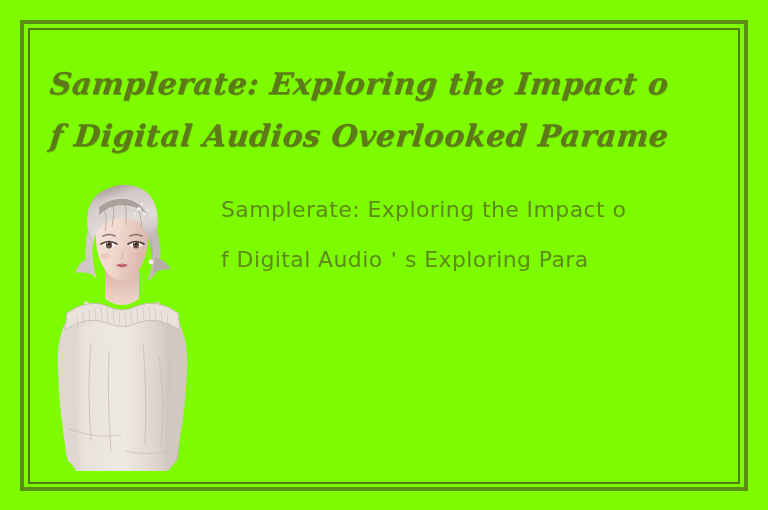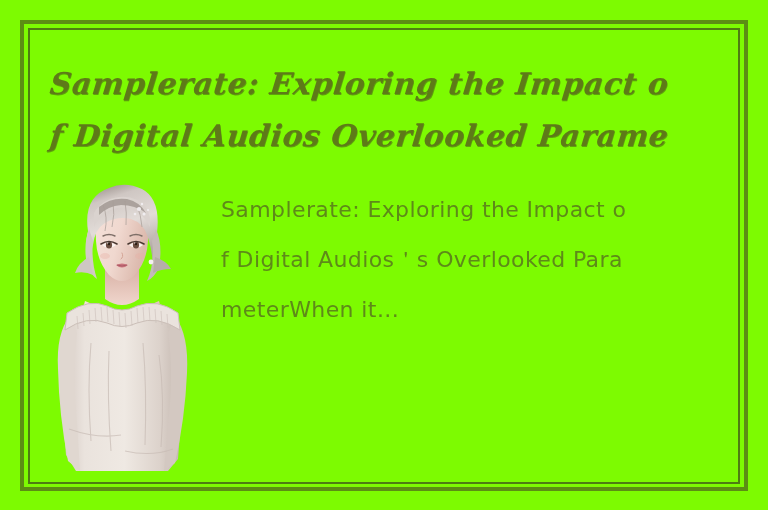--- a/index.html
+++ b/index.html
@@ -239,17 +239,16 @@
 
       <ellipse cx="58" cy="73" rx="5" ry="3" fill="#E8AFA6" opacity="0.38"></ellipse>
       <ellipse cx="93" cy="73" rx="5" ry="3" fill="#E8AFA6" opacity="0.38"></ellipse>
 
       <circle cx="104" cy="79" r="2.4" fill="#F4F1EF"></circle>
     </svg>
   </div>
 
   <div class="summary">
     <span class="sum-line">Samplerate: Exploring the Impact o</span>
-    <span class="sum-line">f Digital Audios＇s Overlooked Para</span>
-    <span class="sum-line">meterWhen it...</span>
+    <span class="sum-line">f Digital Audio＇s Exploring Para</span>
   </div>
 
 </div>
 
 </body></html>

